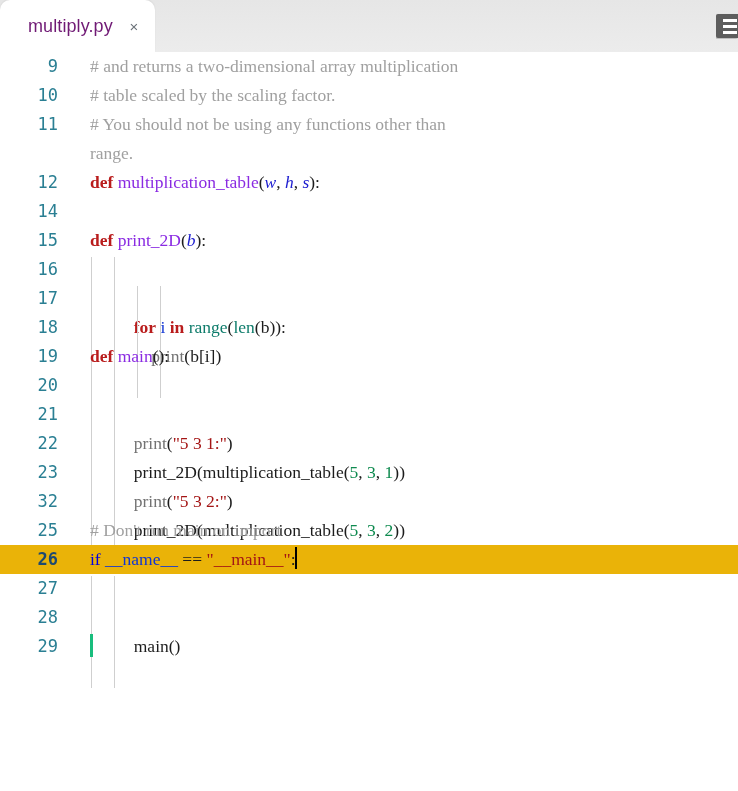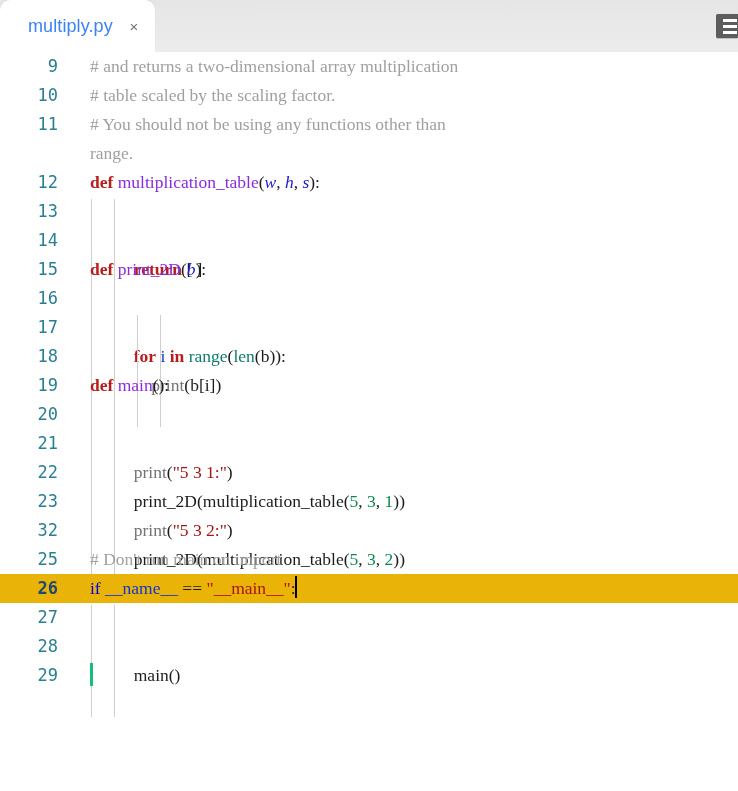--- a/index.html
+++ b/index.html
@@ -34,21 +34,21 @@
     border-radius: 10px 10px 0 0;
     display: flex;
     align-items: center;
     padding: 0 14px 0 28px;
     box-sizing: border-box;
     box-shadow: 0 -1px 2px rgba(0,0,0,0.06);
     position: relative;
   }
   .tab-label {
     font-size: 18px;
-    color: #3b82f6;
+    color: #701a75;
     letter-spacing: 0.1px;
     white-space: nowrap;
   }
   .tab-close {
     margin-left: 14px;
     font-size: 15px;
     line-height: 1;
     color: #6b7279;
     cursor: pointer;
     width: 14px;
@@ -209,27 +209,20 @@
   <div class="line wrap2">
     <div class="gutter">11</div>
     <div class="code"><span class="cm"># You should not be using any functions other than</span><br><span class="cm">range.</span></div>
   </div>
 
   <div class="line">
     <div class="gutter">12</div>
     <div class="code"><span class="kw">def</span><span class="pl"> </span><span class="fn">multiplication_table</span><span class="pl">(</span><span class="par">w</span><span class="pl">, </span><span class="par">h</span><span class="pl">, </span><span class="par">s</span><span class="pl">):</span></div>
   </div>
 
-  <div class="line">
-    <div class="gutter">13</div>
-    <div class="code">
-      <span class="guides"><span class="g0"></span><span class="g1"></span></span>
-      <span class="pl">    </span><span class="kw">return</span><span class="pl"> </span><span class="pl">[ ]</span>
-    </div>
-  </div>
 
   <div class="line">
     <div class="gutter">14</div>
     <div class="code"></div>
   </div>
 
   <div class="line">
     <div class="gutter">15</div>
     <div class="code"><span class="kw">def</span><span class="pl"> </span><span class="fn">print_2D</span><span class="pl">(</span><span class="par">b</span><span class="pl">):</span></div>
   </div>

